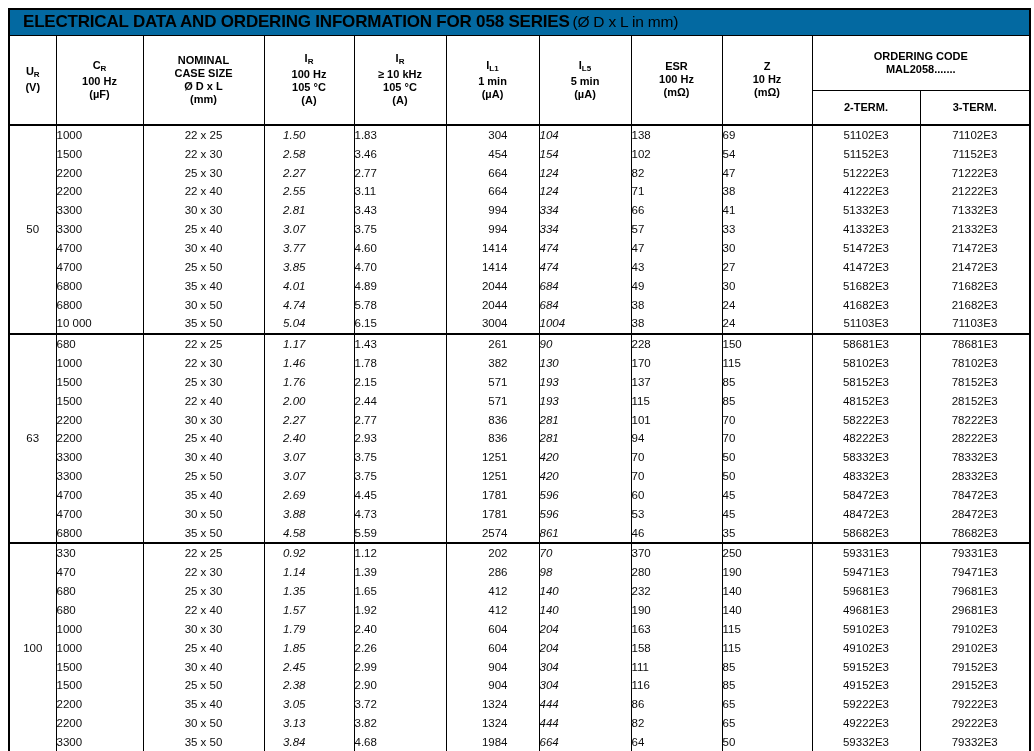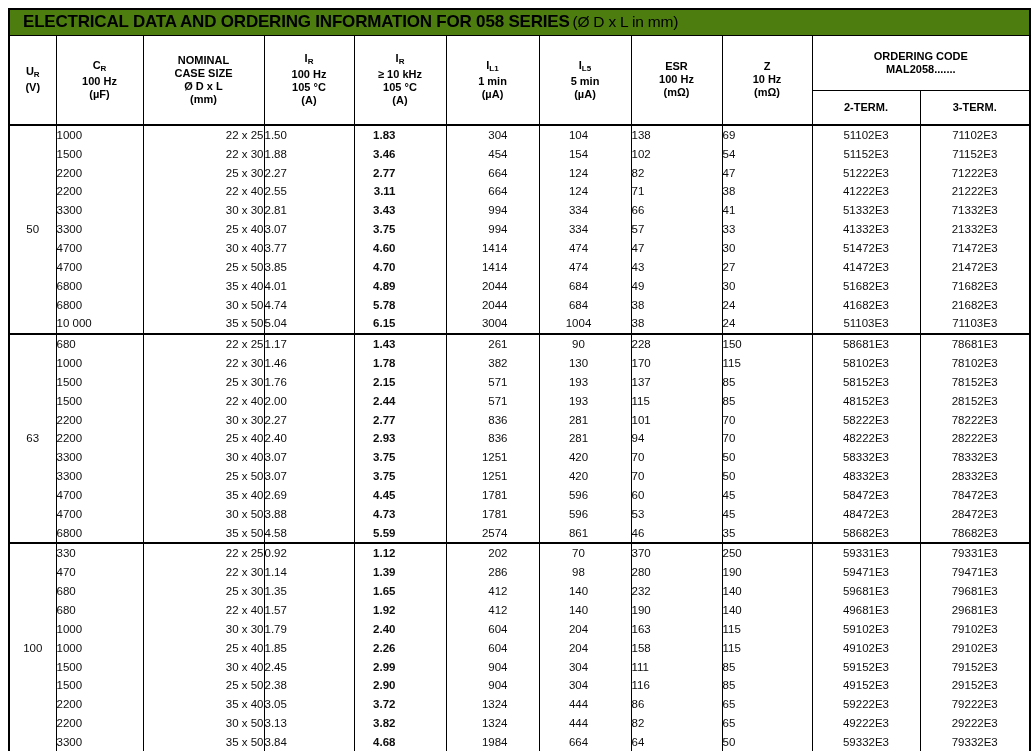--- a/index.html
+++ b/index.html
@@ -22,21 +22,21 @@
     border: 2px solid #000;
   }
   th, td {
     border: 1px solid #000;
     padding: 0;
     overflow: hidden;
   }
   
   .title-cell {
     height: 25px;
-    background: #4d7c0f;
+    background: #0369a1;
     text-align: left;
     vertical-align: middle;
   }
   .title-inner {
     padding-left: 13px;
     white-space: nowrap;
     letter-spacing: -0.2px;
   }
   .title-main { font-weight: bold; font-size: 17px; }
   .title-suffix { font-weight: normal; font-size: 15.5px; }
@@ -62,25 +62,25 @@
     border-top: none;
     border-bottom: none;
     font-size: 11.5px;
     height: 18.85px;
     white-space: nowrap;
     color: #0d0d0d;
     vertical-align: middle;
   }
   td.c-ur   { text-align: center; }
   td.c-cr   { padding-right: 15px; }
-  td.c-case { text-align: right; }
-  td.c-ir1  { text-align: left; padding-right: 48px; }
-  td.c-ir2  { text-align: right; padding-right: 50px; font-weight: bold; }
+  td.c-case { text-align: center; }
+  td.c-ir1  { text-align: right; padding-right: 48px; font-style: italic; }
+  td.c-ir2  { padding-right: 50px; }
   td.c-il1  { text-align: right; padding-right: 31px; }
-  td.c-il5  { text-align: center; padding-right: 13px; }
+  td.c-il5  { text-align: left; padding-right: 13px; font-style: italic; }
   td.c-esr  { padding-right: 56px; }
   td.c-z    { text-align: left; padding-right: 66px; }
   td.c-code { text-align: center; }
 </style>
 </head>
 <body>
 
 <div class="wrap">
   <table>
     <colgroup>
@@ -173,21 +173,21 @@
           <td class="c-il1">304</td>
           <td class="c-il5">104</td>
           <td class="c-esr">138</td>
           <td class="c-z">69</td>
           <td class="c-code">51102E3</td>
           <td class="c-code">71102E3</td>
         </tr>
         <tr>
           <td class="c-cr">1500</td>
           <td class="c-case">22 x 30</td>
-          <td class="c-ir1">1.88</td>
+          <td class="c-ir1">2.58</td>
           <td class="c-ir2">3.46</td>
           <td class="c-il1">454</td>
           <td class="c-il5">154</td>
           <td class="c-esr">102</td>
           <td class="c-z">54</td>
           <td class="c-code">51152E3</td>
           <td class="c-code">71152E3</td>
         </tr>
         <tr>
           <td class="c-cr">2200</td>

